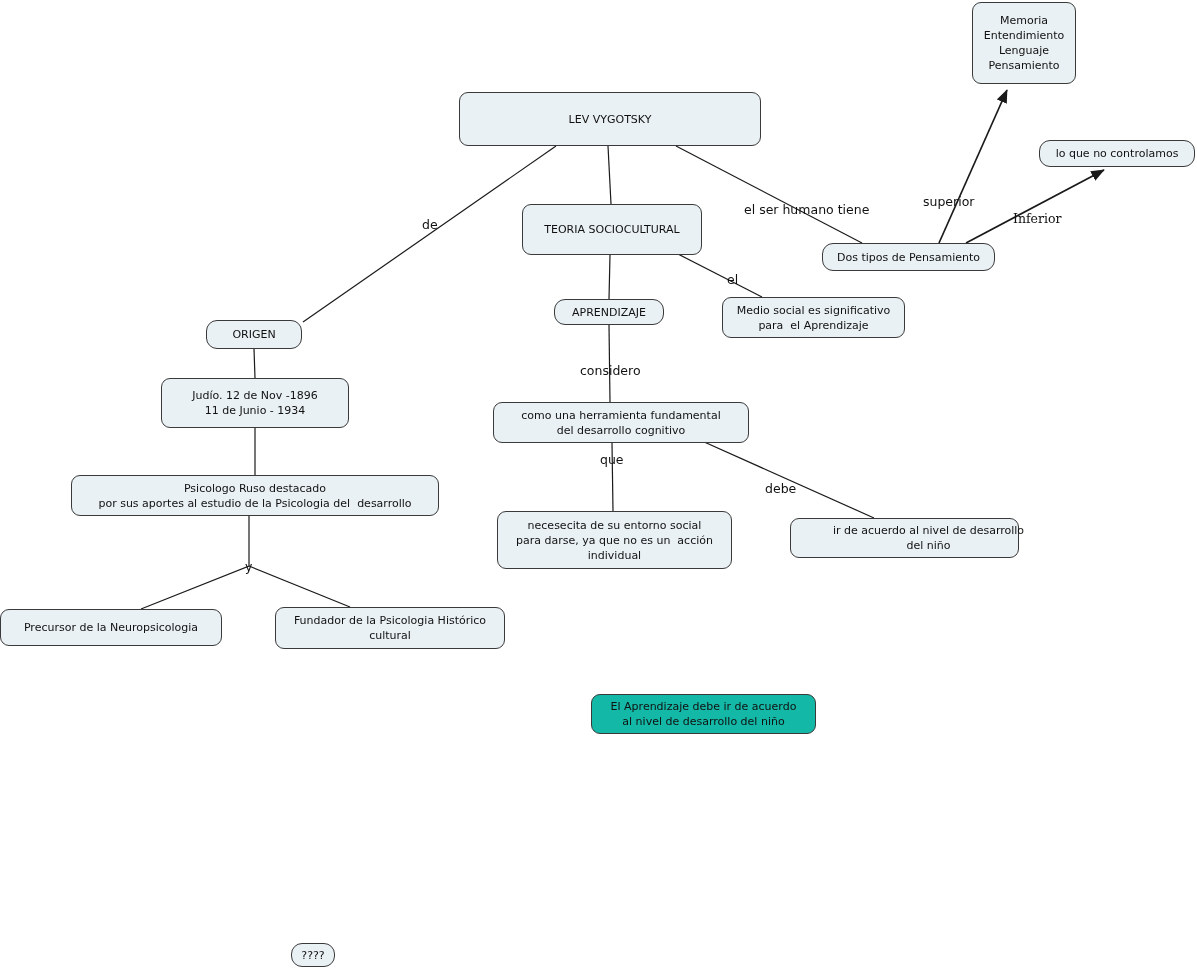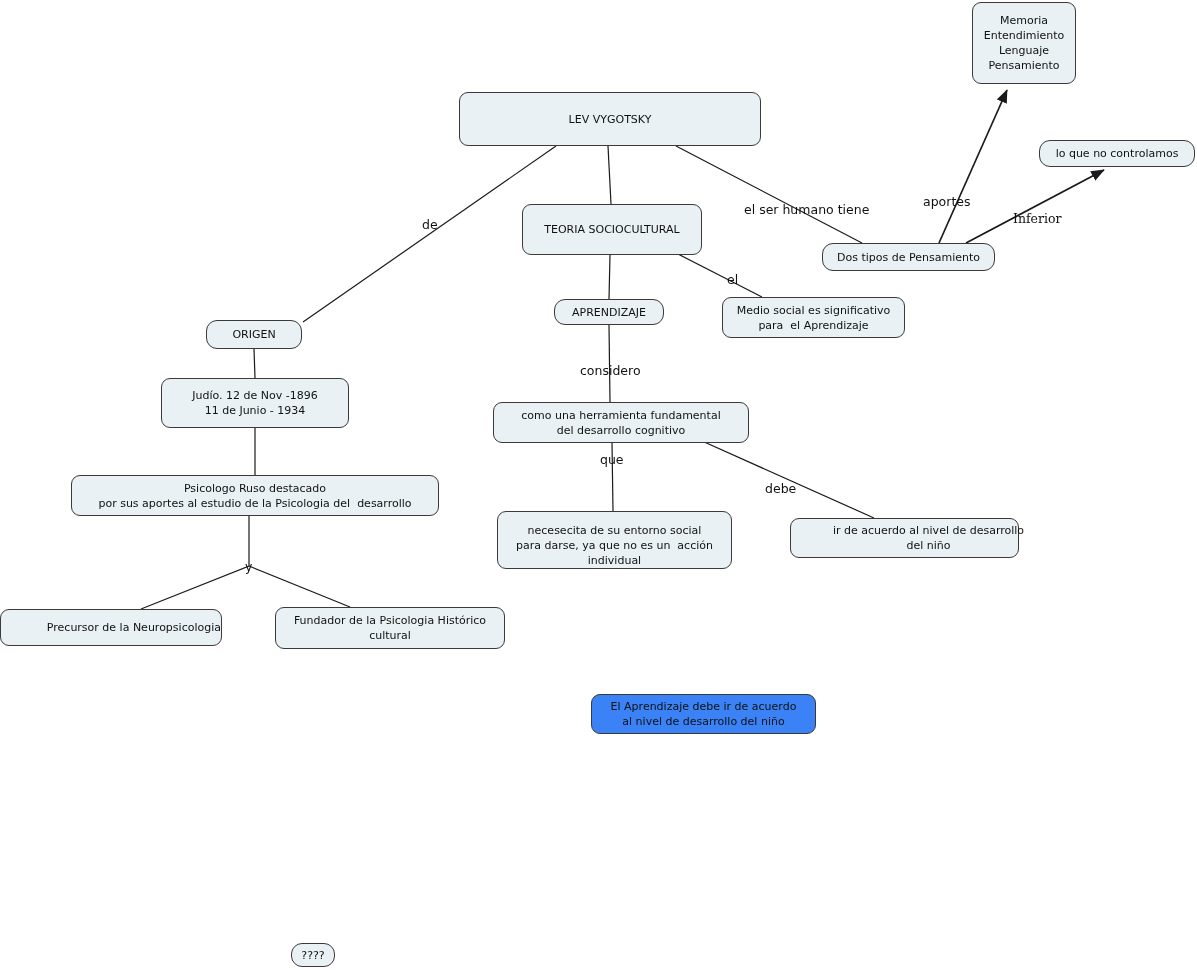--- a/index.html
+++ b/index.html
@@ -105,34 +105,34 @@
       <div class="node pill" style="left: 554px; top: 299px; width: 110px; height: 26px; background: rgb(234, 241, 244); border-color: rgb(58, 58, 58);"><span>APRENDIZAJE</span></div>
       <div class="node pill" style="left: 206px; top: 320px; width: 96px; height: 29px; background: rgb(234, 241, 244); border-color: rgb(58, 58, 58);"><span>ORIGEN</span></div>
       <div class="node" style="left: 161px; top: 378px; width: 188px; height: 50px; background: rgb(234, 241, 244); border-color: rgb(58, 58, 58);"><span>Judío. 12 de Nov -1896
 11 de Junio - 1934</span></div>
       <div class="node" style="left: 493px; top: 402px; width: 256px; height: 41px; background: rgb(234, 241, 244); border-color: rgb(58, 58, 58);"><span>como una herramienta fundamental
 del desarrollo cognitivo</span></div>
       <div class="node" style="left: 71px; top: 475px; width: 368px; height: 41px; background: rgb(234, 241, 244); border-color: rgb(58, 58, 58);"><span>Psicologo Ruso destacado
 por sus aportes al estudio de la Psicologia del  desarrollo</span></div>
       <div class="node" style="left: 790px; top: 518px; width: 229px; height: 40px; background: rgb(234, 241, 244); border-color: rgb(58, 58, 58); padding-left: 48px;"><span>ir de acuerdo al nivel de desarrollo
 del niño</span></div>
-      <div class="node" style="left: 497px; top: 511px; width: 235px; height: 58px; background: rgb(234, 241, 244); border-color: rgb(58, 58, 58); align-items: flex-end;"><span>necesecita de su entorno social
+      <div class="node" style="left: 497px; top: 511px; width: 235px; height: 58px; background: rgb(234, 241, 244); border-color: rgb(58, 58, 58);"><span>necesecita de su entorno social
 para darse, ya que no es un  acción
 individual</span></div>
-      <div class="node" style="left: 0px; top: 609px; width: 222px; height: 37px; background: rgb(234, 241, 244); border-color: rgb(58, 58, 58); justify-content: flex-end;"><span>Precursor de la Neuropsicologia</span></div>
+      <div class="node" style="left: 0px; top: 609px; width: 222px; height: 37px; background: rgb(234, 241, 244); border-color: rgb(58, 58, 58);"><span>Precursor de la Neuropsicologia</span></div>
       <div class="node" style="left: 275px; top: 607px; width: 230px; height: 42px; background: rgb(234, 241, 244); border-color: rgb(58, 58, 58);"><span>Fundador de la Psicologia Histórico
 cultural</span></div>
-      <div class="node" style="left: 591px; top: 694px; width: 225px; height: 40px; background: #3b82f6; border-color: rgb(58, 58, 58);"><span>El Aprendizaje debe ir de acuerdo
+      <div class="node" style="left: 591px; top: 694px; width: 225px; height: 40px; background: #14b8a6; border-color: rgb(58, 58, 58);"><span>El Aprendizaje debe ir de acuerdo
 al nivel de desarrollo del niño</span></div>
       <div class="node pill" style="left: 291px; top: 943px; width: 44px; height: 24px; background: rgb(234, 241, 244); border-color: rgb(58, 58, 58);"><span>????</span></div>
     </div>
   <div id="label-layer">
       <div class="link-label" style="left: 422px; top: 217px;">de</div>
       <div class="link-label" style="left: 744px; top: 202px;">el ser humano tiene</div>
-      <div class="link-label" style="left: 923px; top: 194px;">aportes</div>
+      <div class="link-label" style="left: 923px; top: 194px;">superior</div>
       <div class="link-label serif" style="left: 1013px; top: 211px;">Inferior</div>
       <div class="link-label" style="left: 727px; top: 272px;">el</div>
       <div class="link-label" style="left: 580px; top: 363px;">considero</div>
       <div class="link-label" style="left: 600px; top: 452px;">que</div>
       <div class="link-label" style="left: 765px; top: 481px;">debe</div>
       <div class="link-label" style="left: 245px; top: 559px;">y</div>
     </div>
 
 </div>
 

